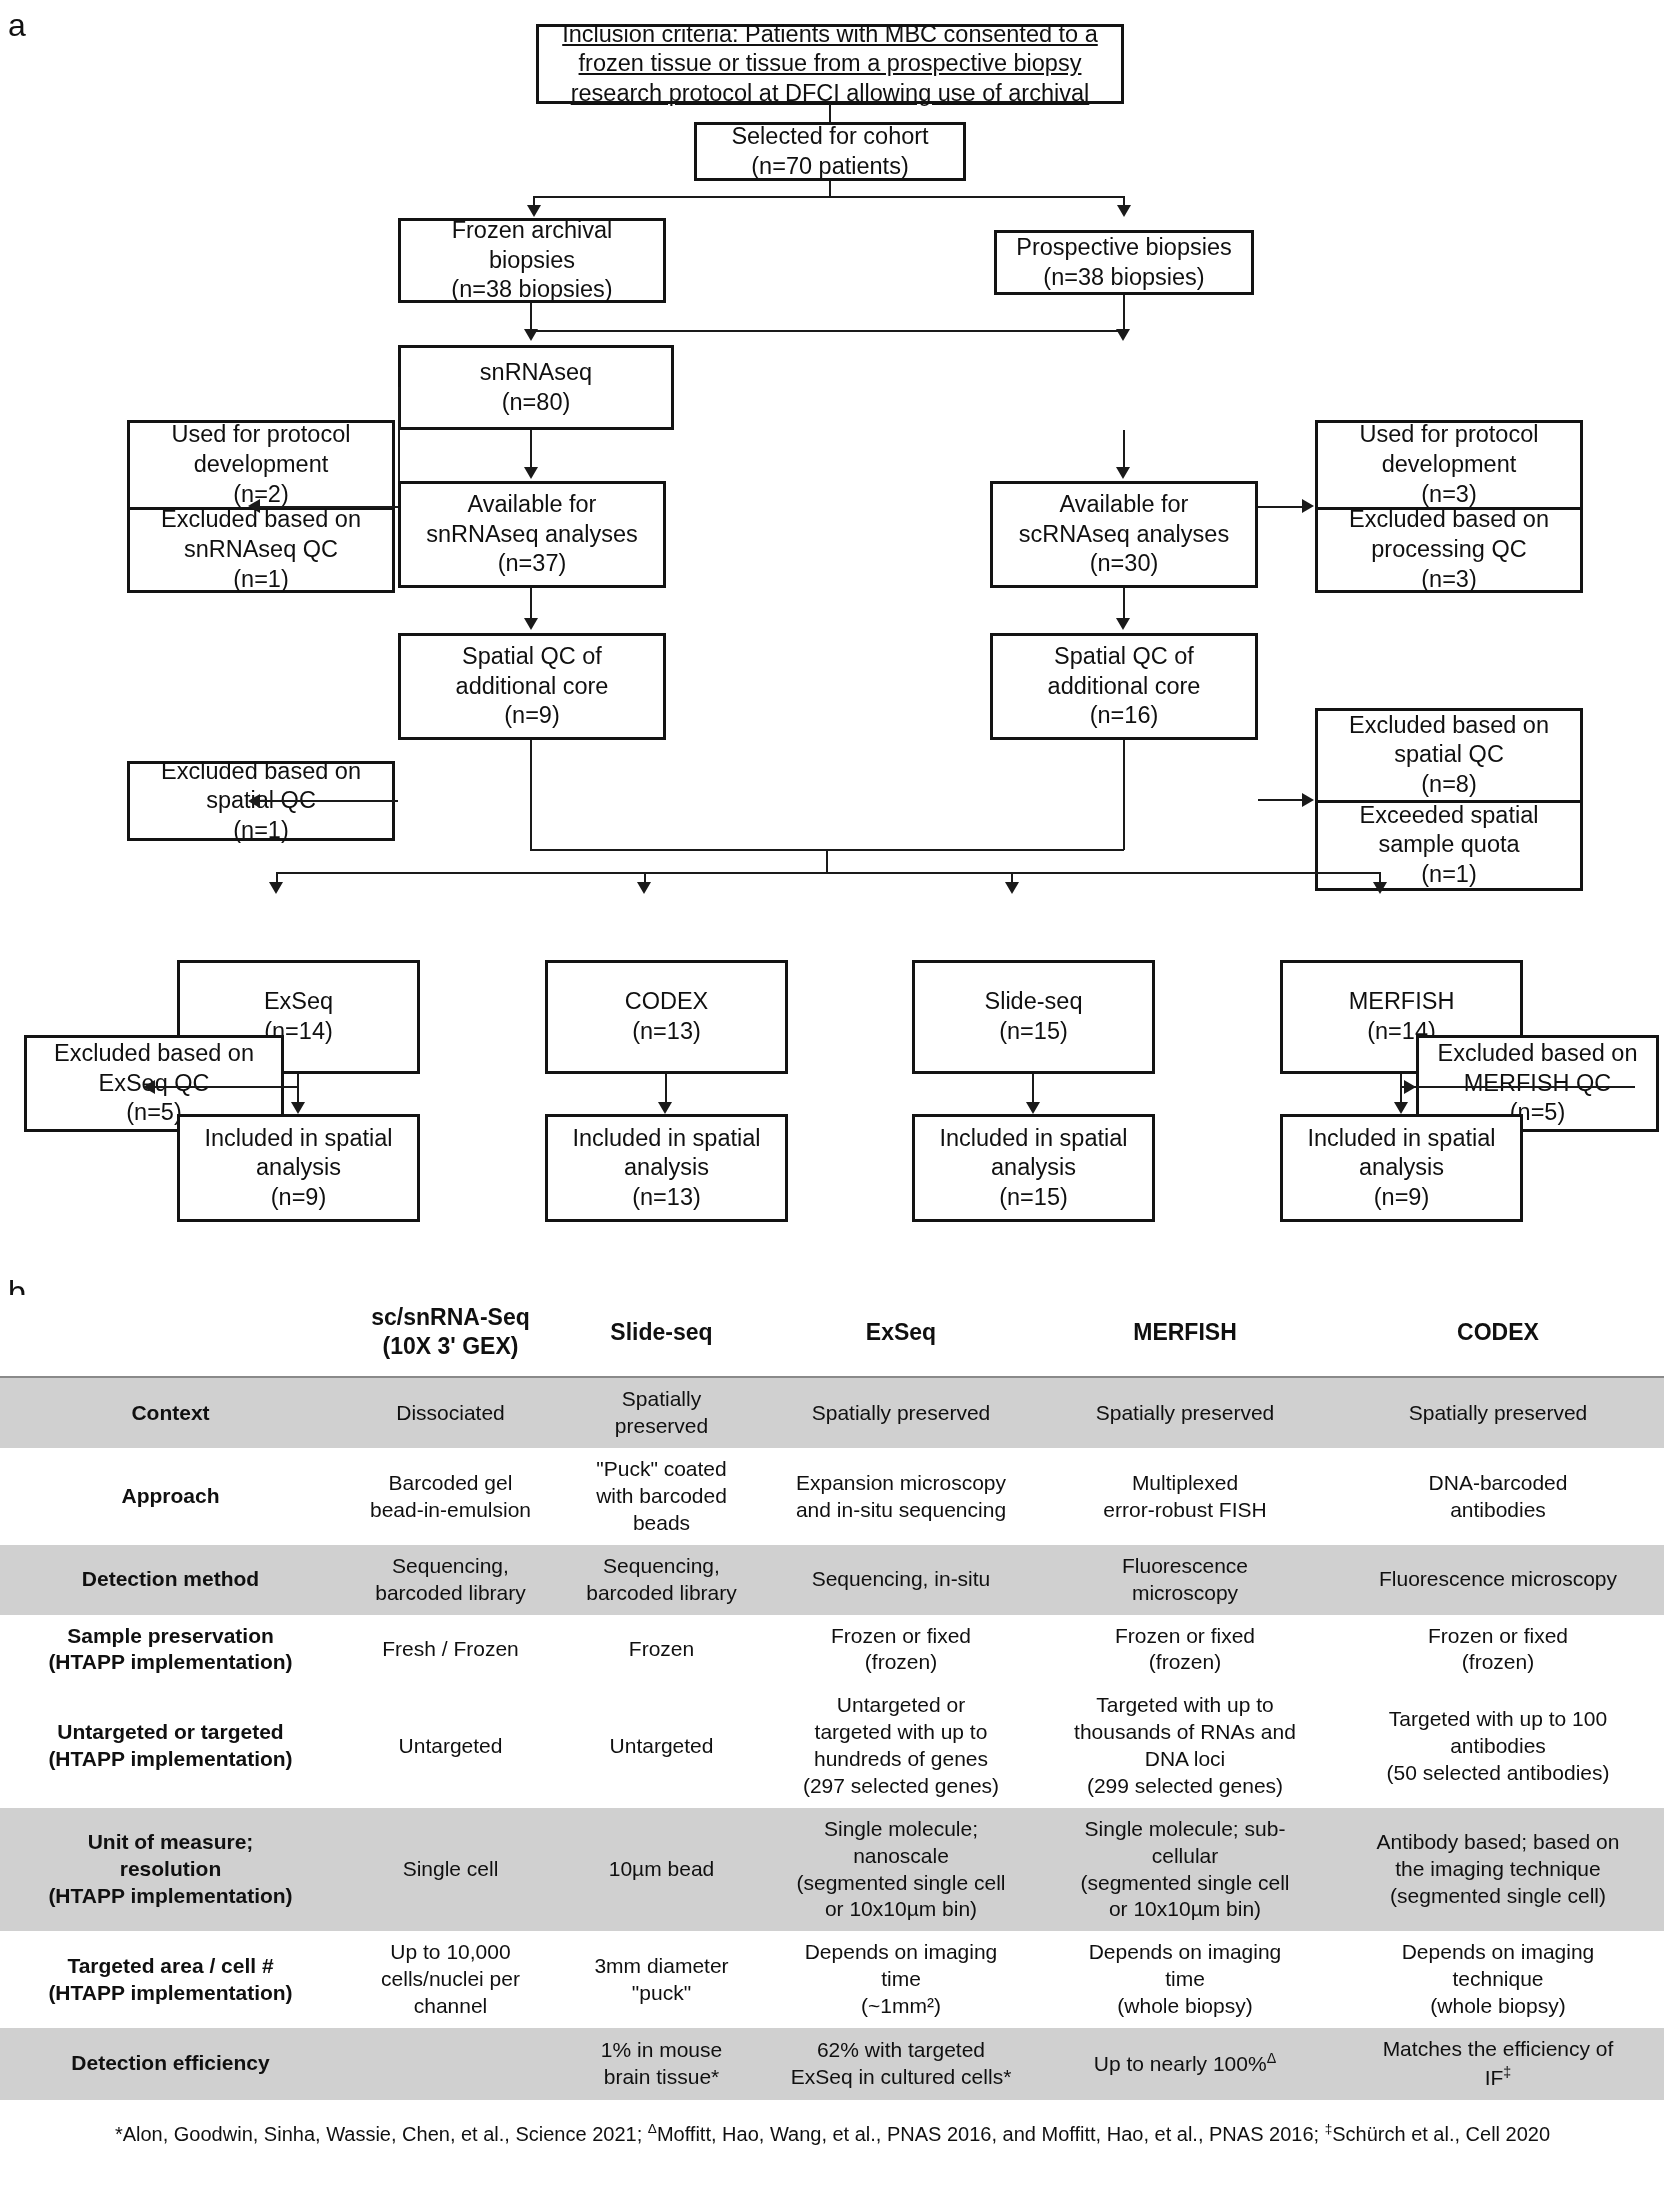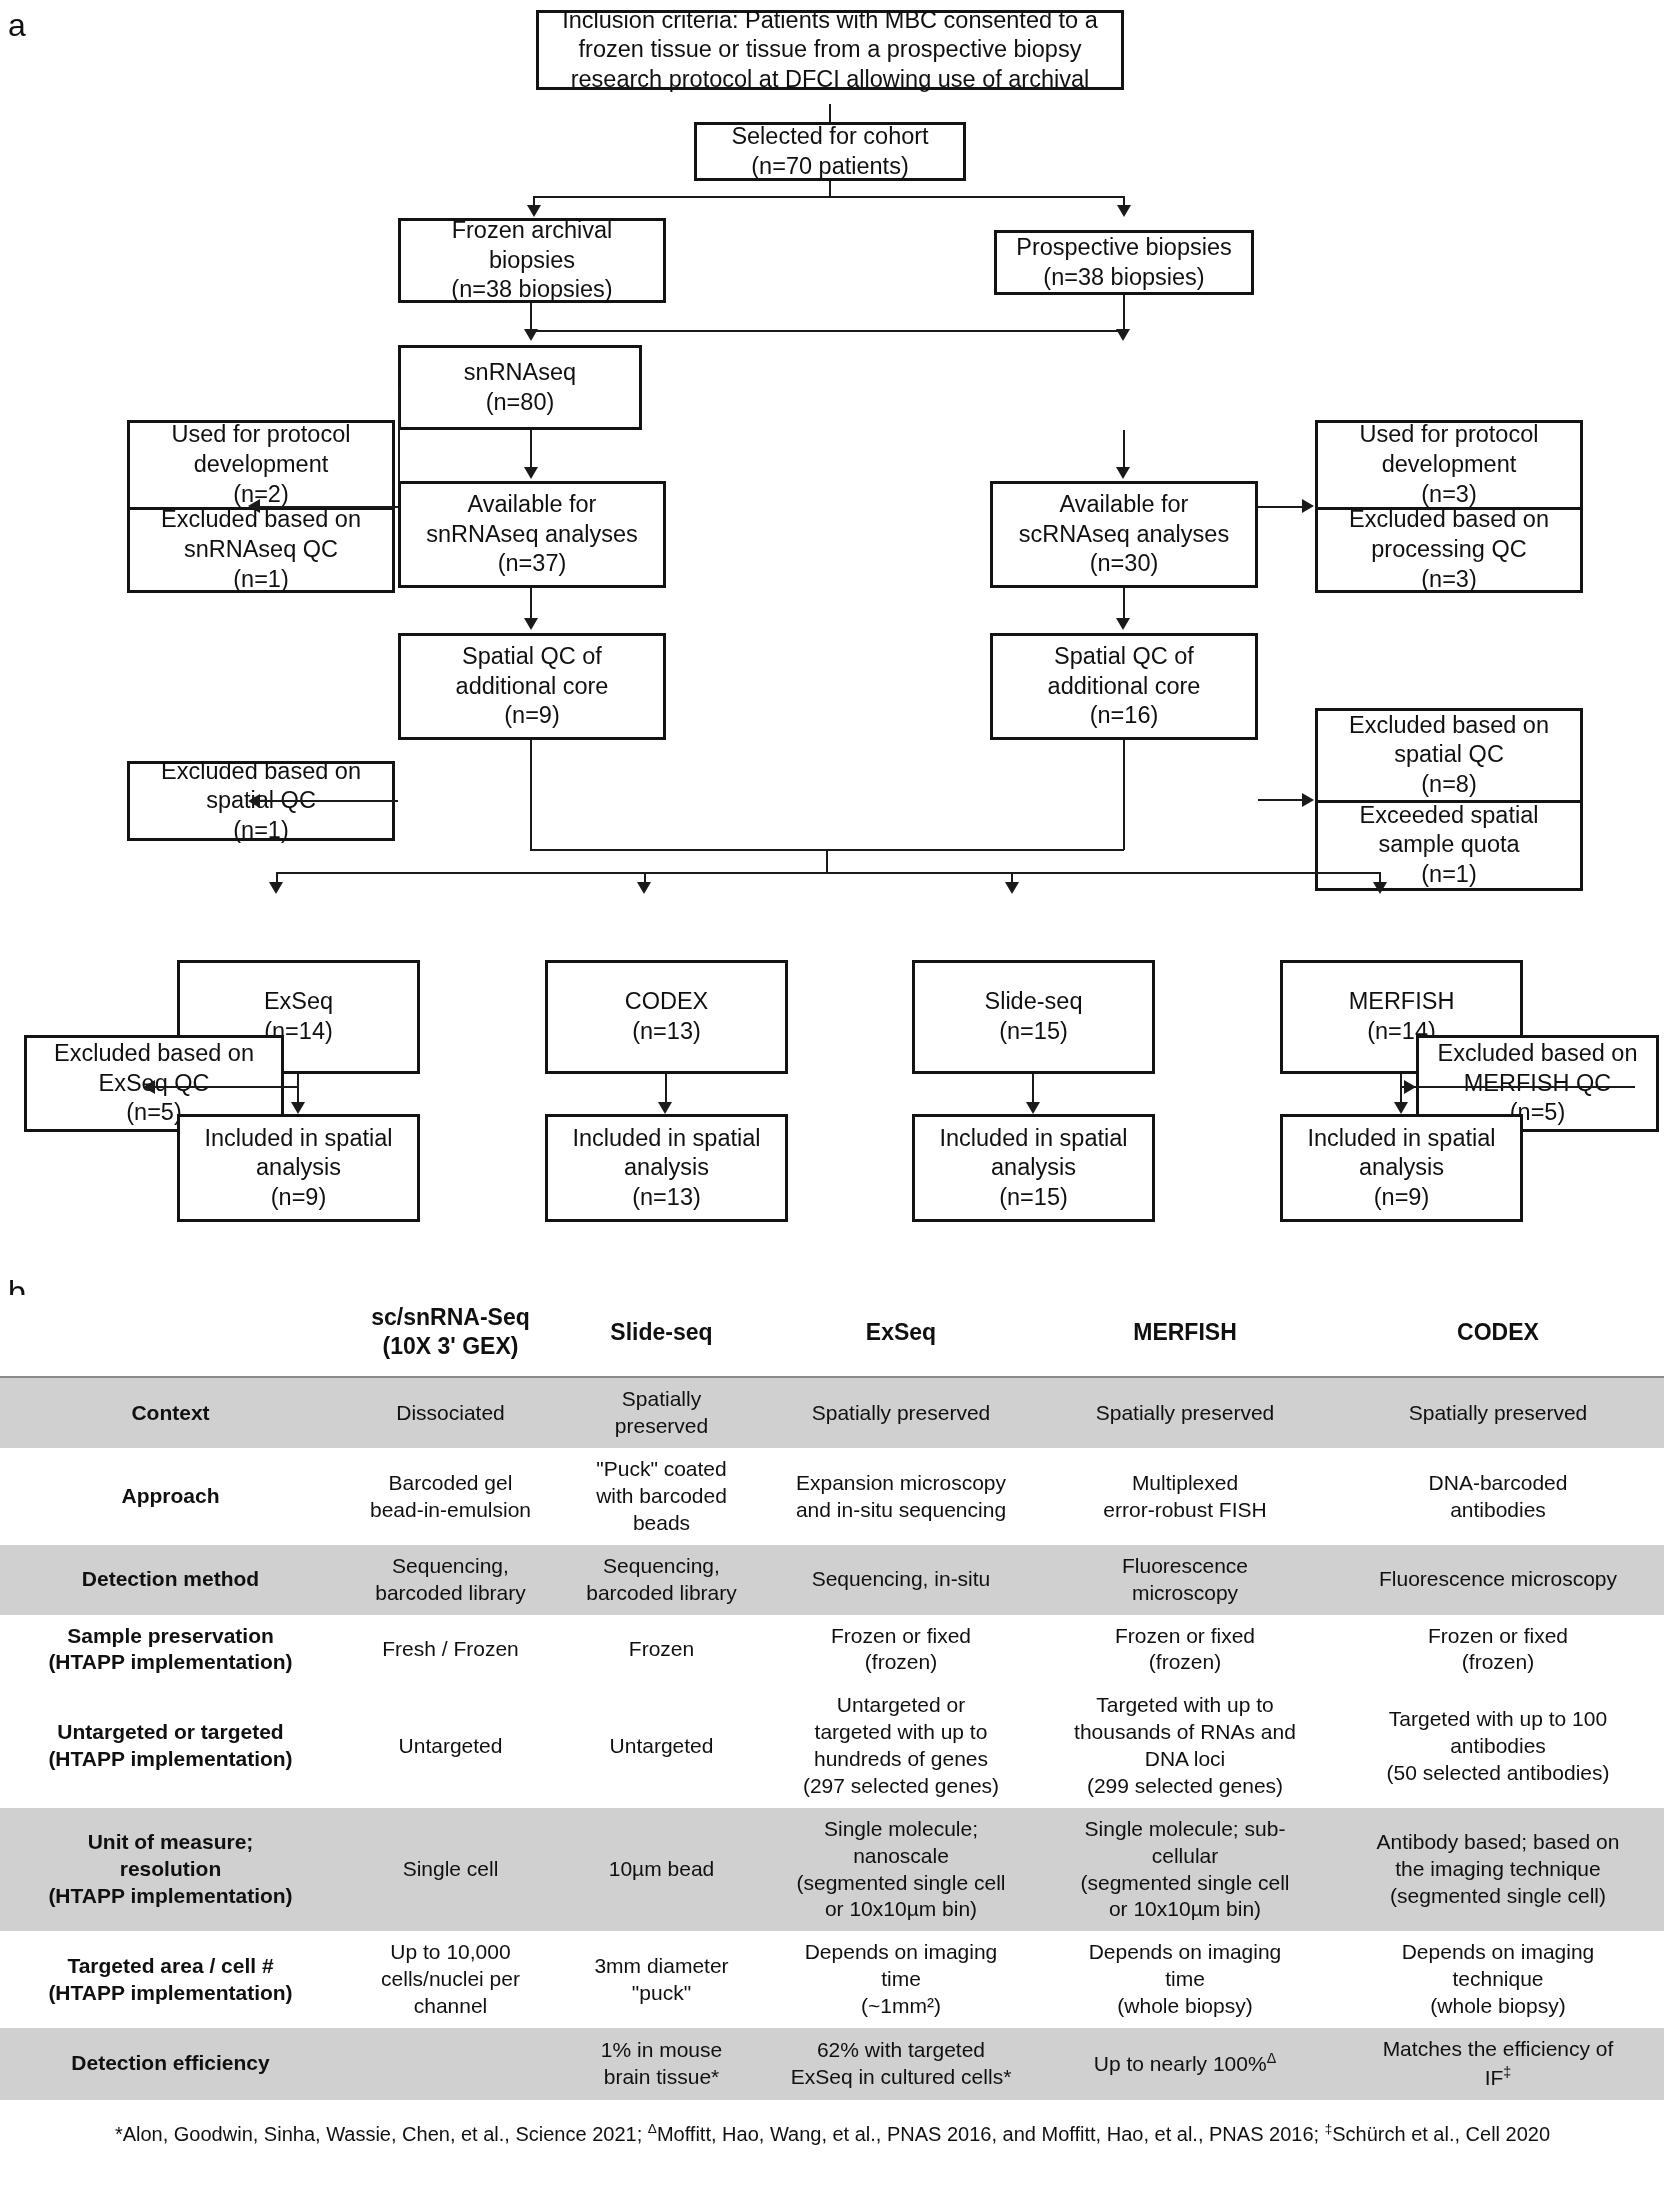--- a/index.html
+++ b/index.html
@@ -57,21 +57,21 @@
   }
   sup{font-size:0.68em;vertical-align:super;}
 </style>
 </head>
 <body>
 
 <div class="panel-letter" style="left:8px;top:6.5px;">a</div>
 
 <div id="flow">
 
-  <div class="box" id="b-incl" style="left:536px;top:10px;width:588px;height:80px;">
+  <div class="box" id="b-incl" style="left:536px;top:24px;width:588px;height:80px;text-decoration:underline;">
     <span class="ln">Inclusion criteria: Patients with MBC consented to a</span>
     <span class="ln">frozen tissue or tissue from a prospective biopsy</span>
     <span class="ln">research protocol at DFCI allowing use of archival</span>
   </div>
   <div class="ln-v" style="left:829px;top:104px;height:18px;"></div>
 
   <div class="box" id="b-cohort" style="left:694px;top:122px;width:272px;height:59px;">
     <span class="ln">Selected for cohort</span>
     <span class="ln">(n=70 patients)</span>
   </div>
@@ -93,21 +93,21 @@
     <span class="ln">Prospective biopsies</span>
     <span class="ln">(n=38 biopsies)</span>
   </div>
 
   <div class="ln-v" style="left:530px;top:303px;height:28px;"></div>
   <div class="ln-v" style="left:1123px;top:295px;height:37px;"></div>
   <div class="ln-h" style="left:530px;top:330px;width:594px;"></div>
   <div class="ar-d" style="left:524px;top:329px;"></div>
   <div class="ar-d" style="left:1116px;top:329px;"></div>
 
-  <div class="box" id="b-sn" style="left:398px;top:345px;width:244px;height:85px;text-align:right;">
+  <div class="box" id="b-sn" style="left:398px;top:345px;width:276px;height:85px;text-align:right;">
     <span class="ln">snRNAseq</span>
     <span class="ln">(n=80)</span>
   </div>
 
   <div class="stack" style="left:127px;top:420px;width:268px;height:173px;">
     <div class="cell" style="height:50%;">
       <span class="ln">Used for protocol</span>
       <span class="ln">development</span>
       <span class="ln">(n=2)</span>
     </div>

